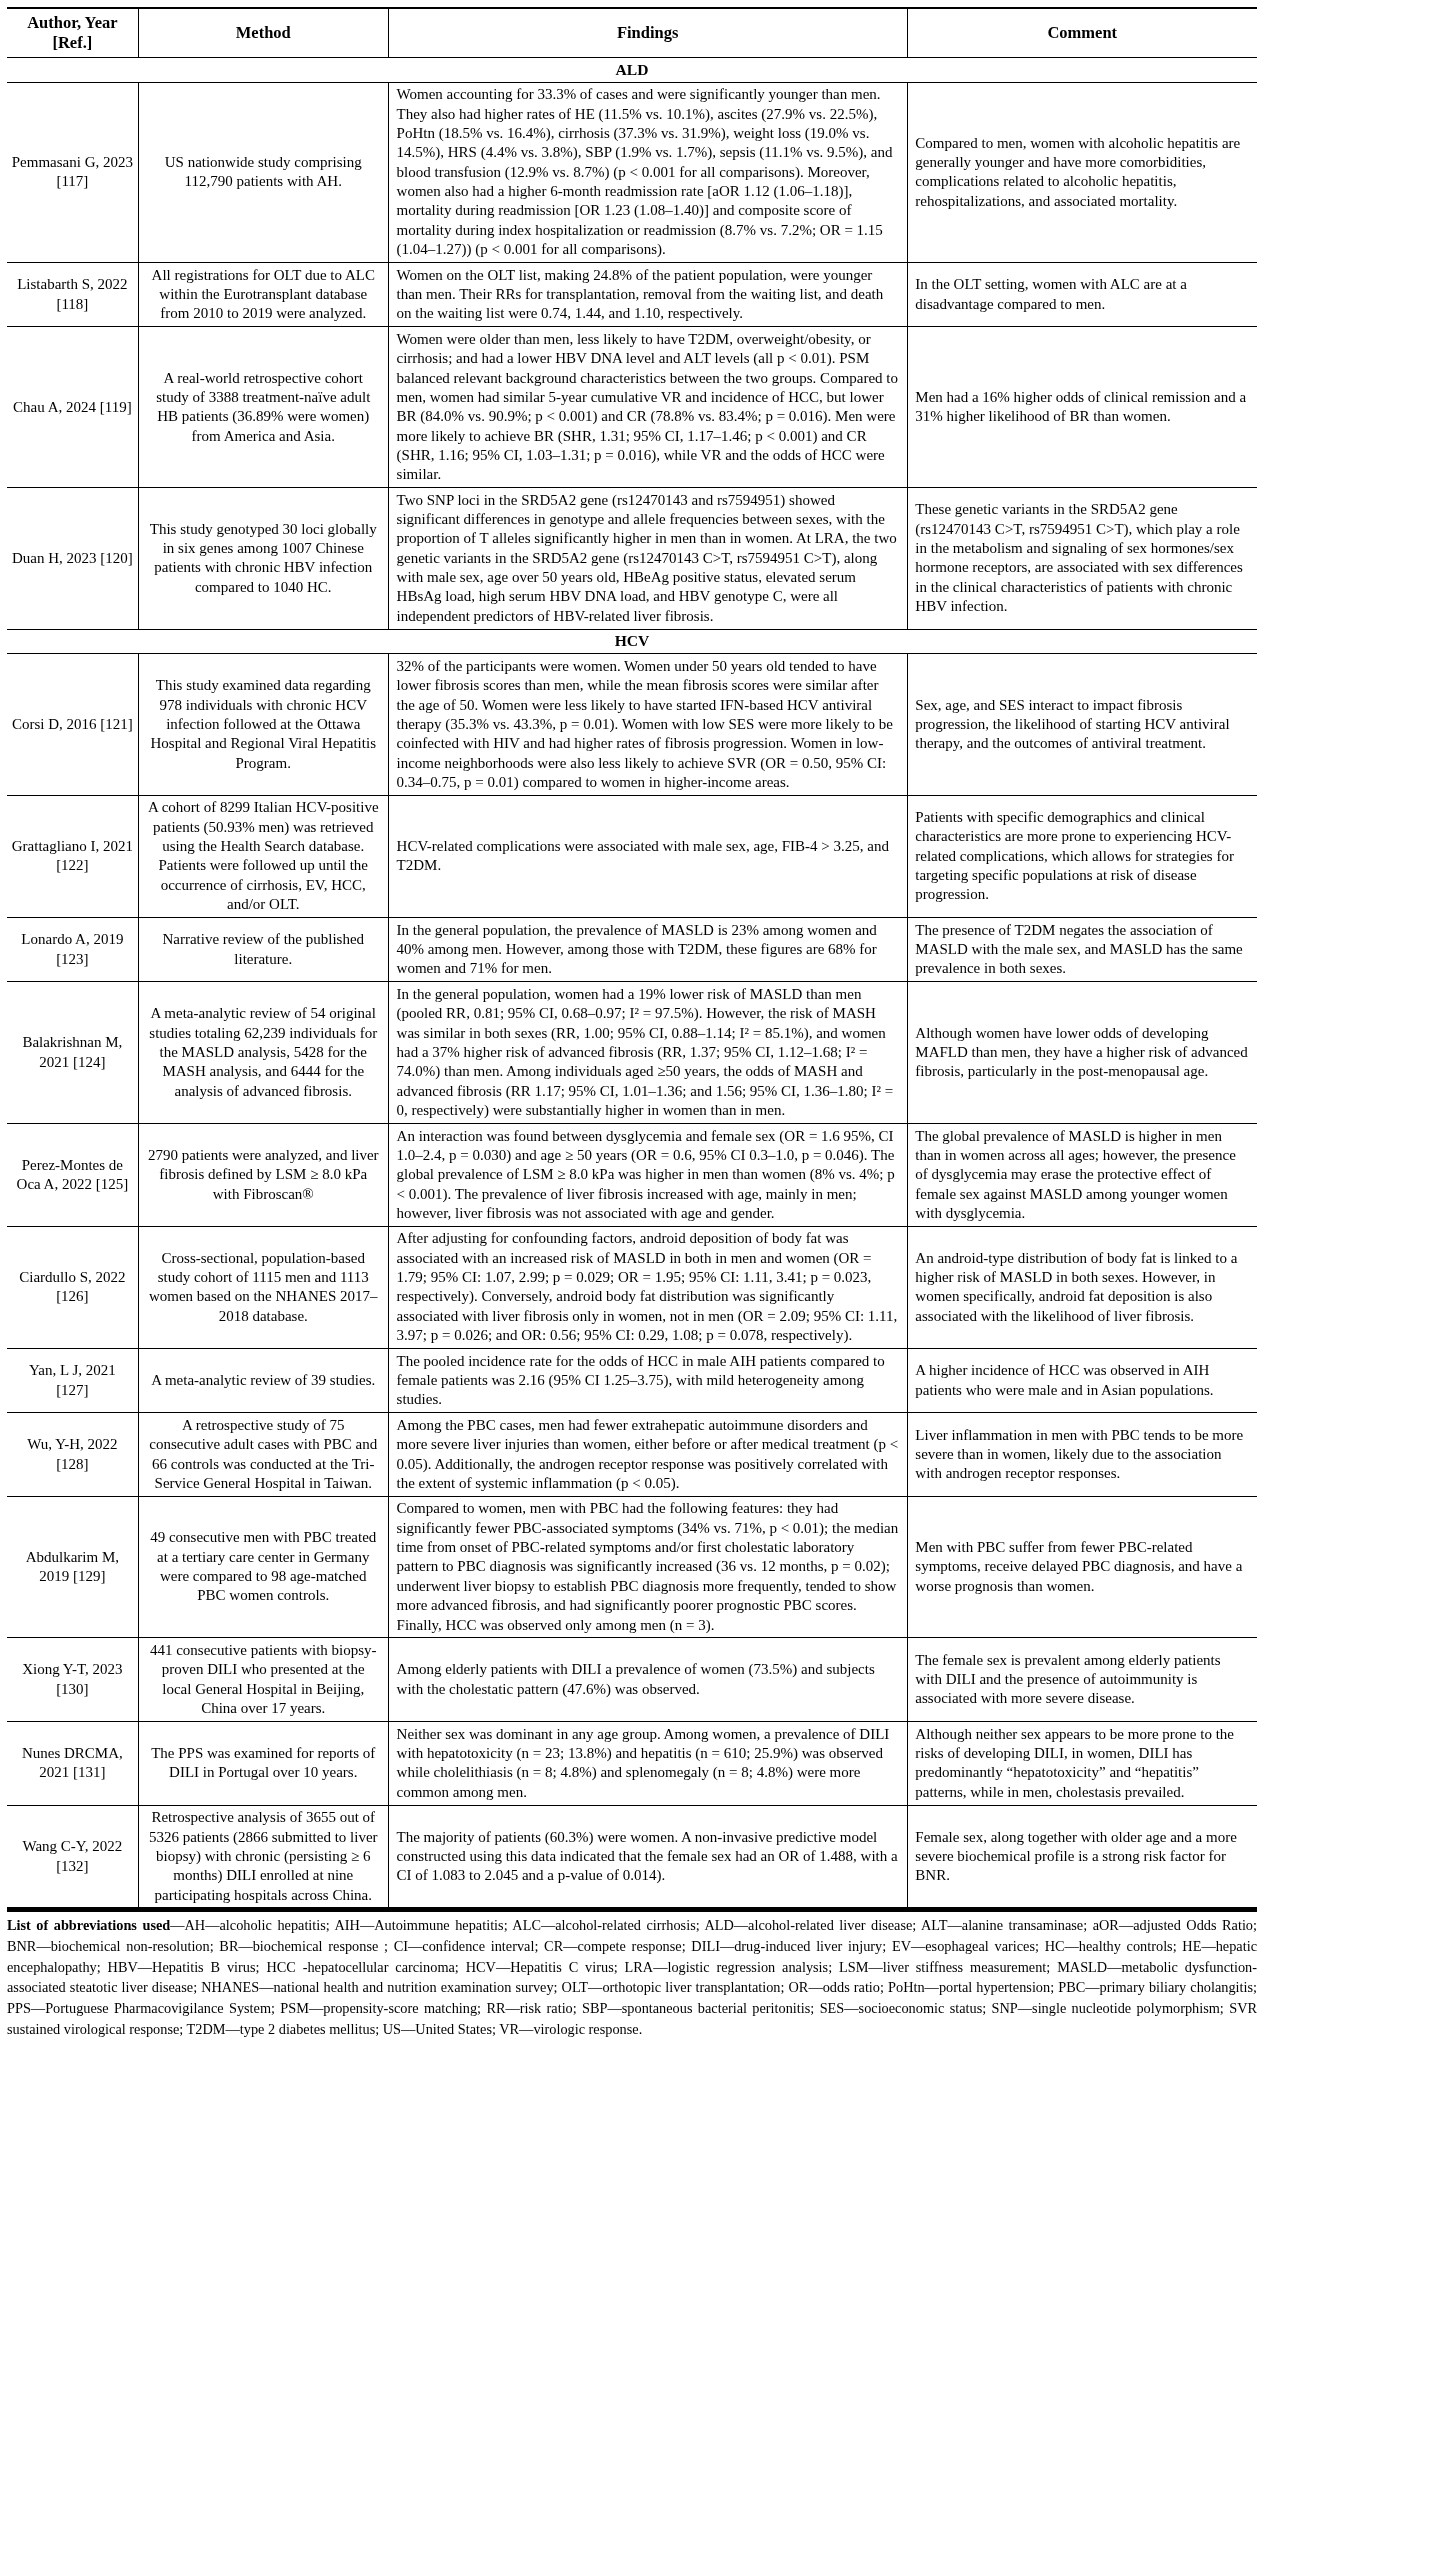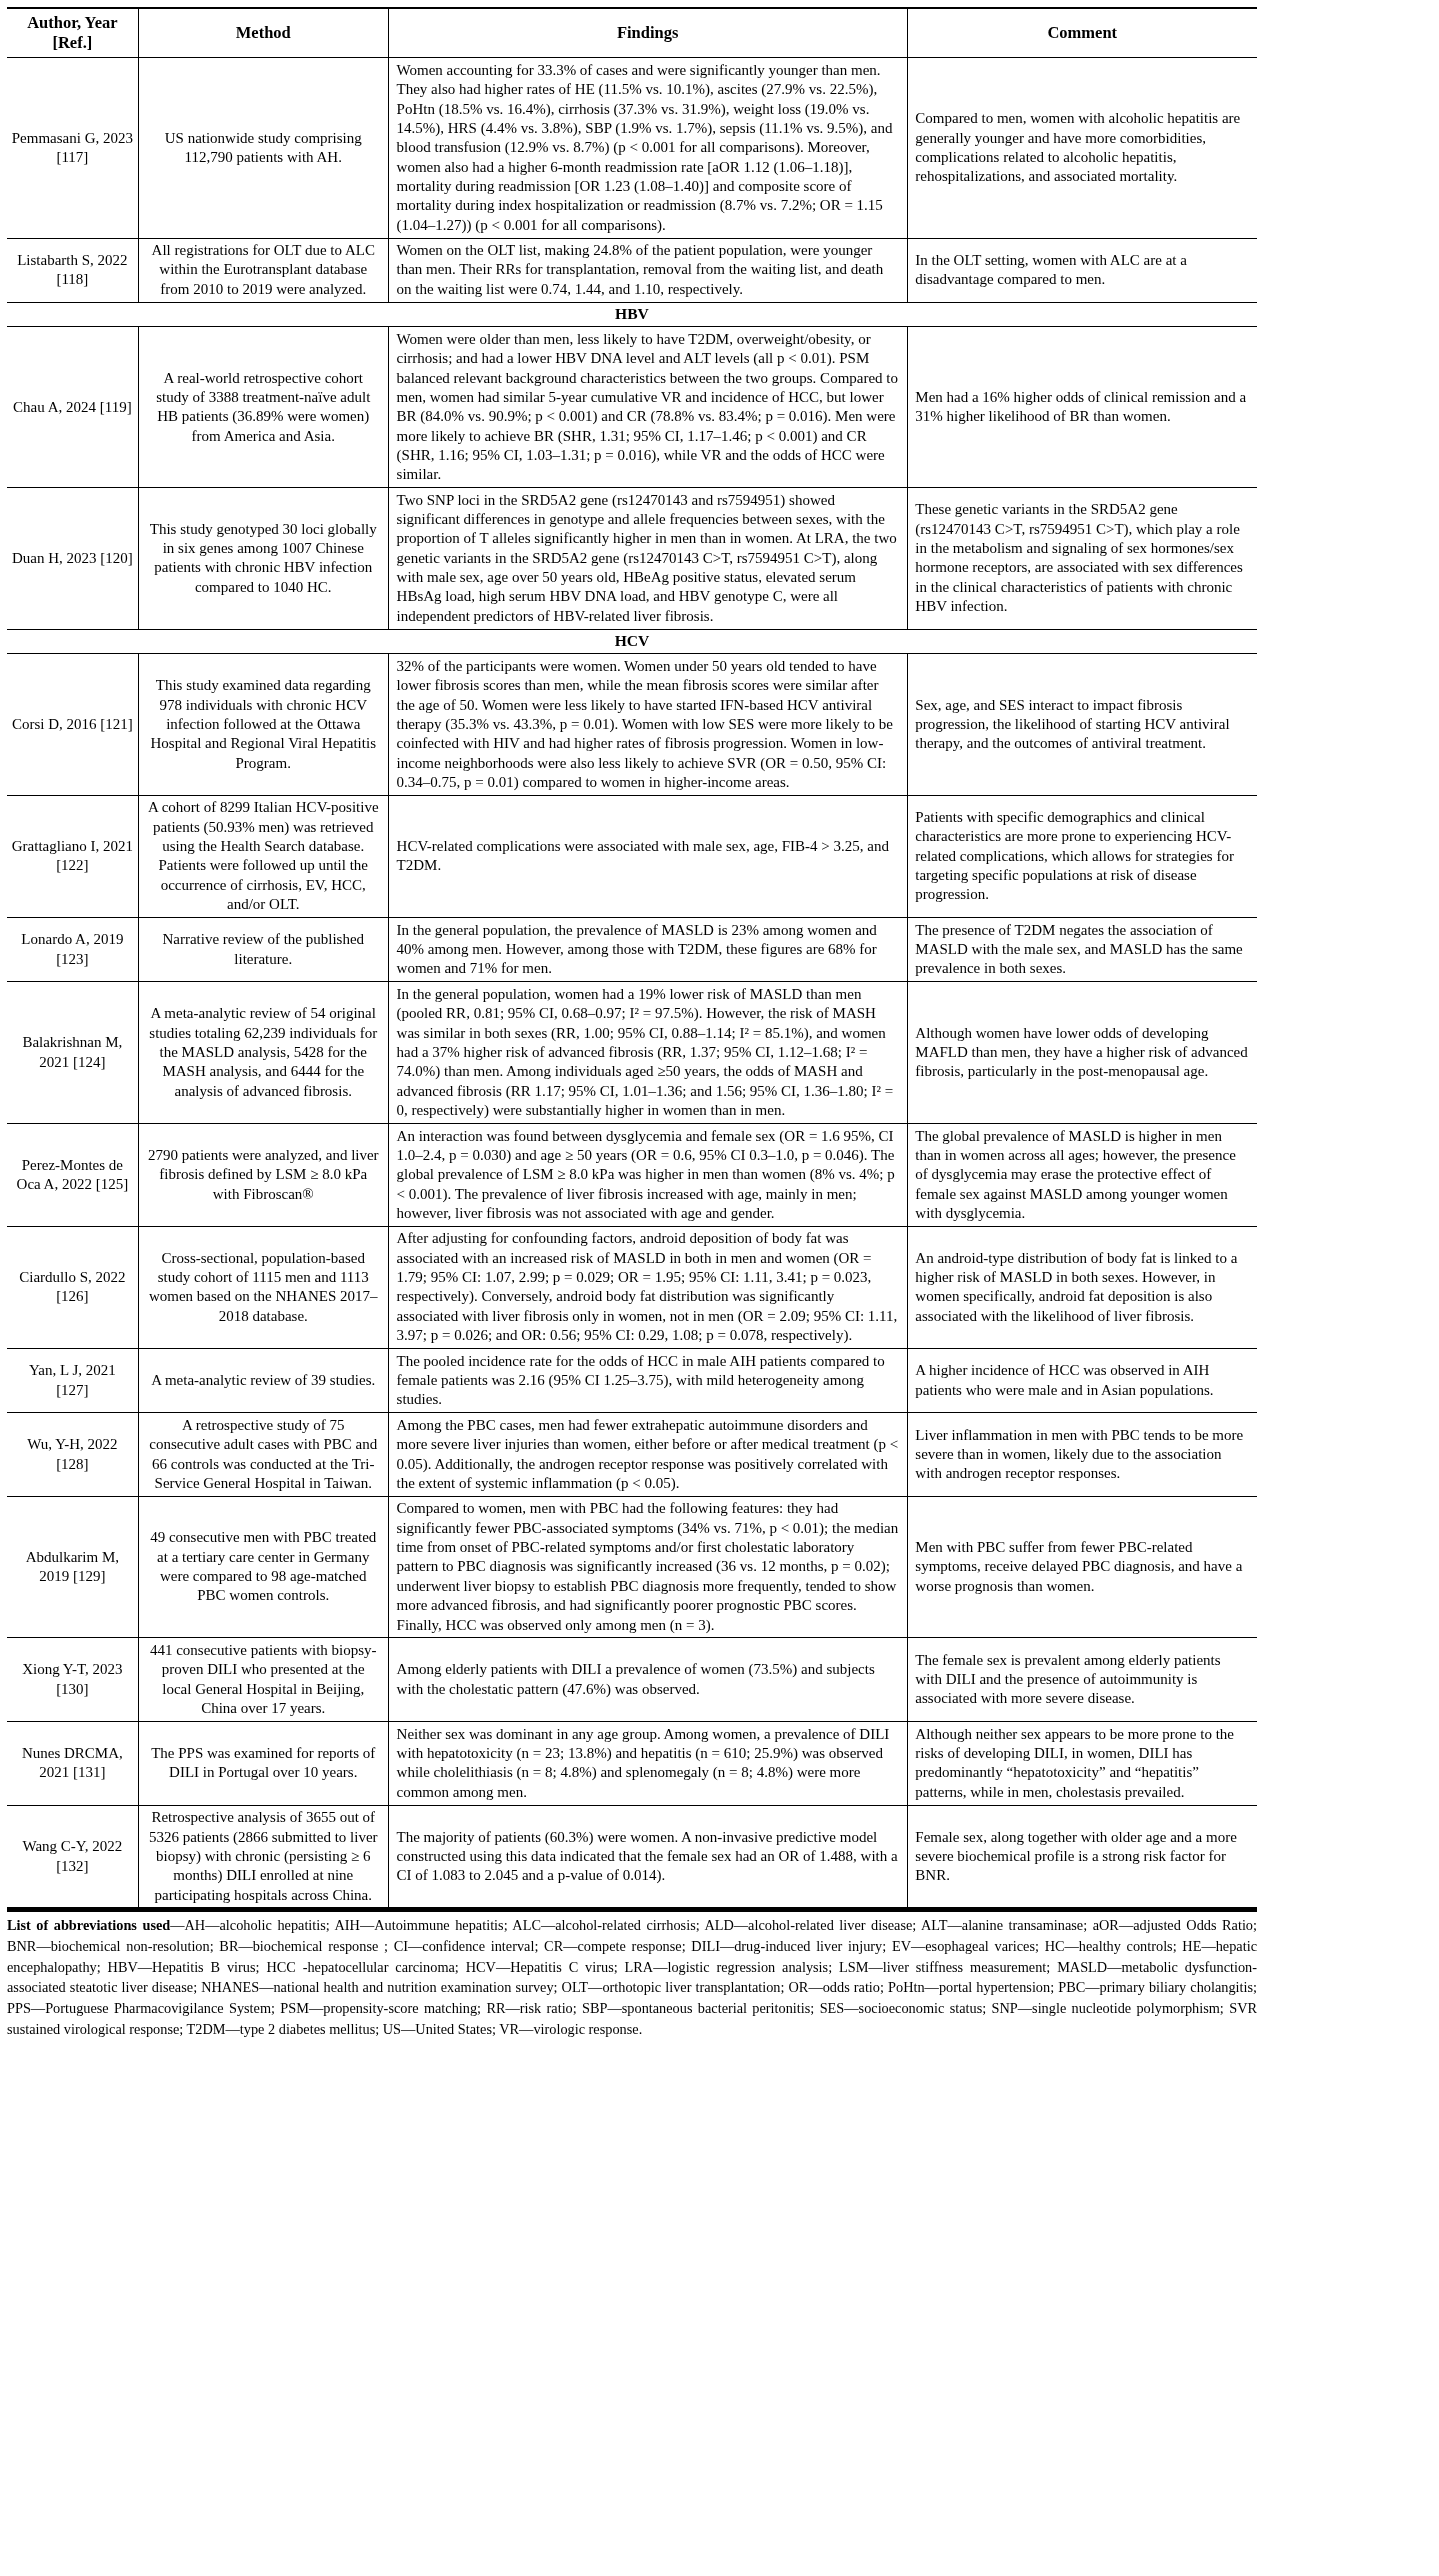--- a/index.html
+++ b/index.html
@@ -71,34 +71,34 @@
     <thead data-name="table-header">
       <tr data-name="header-row">
         <th data-name="col-header-author-year-ref">Author, Year
 [Ref.]</th>
         <th data-name="col-header-method">Method</th>
         <th data-name="col-header-findings">Findings</th>
         <th data-name="col-header-comment">Comment</th>
       </tr>
     </thead>
     <tbody id="table-body" data-name="table-body">
+        <tr data-name="section-row-ald">
+          <td colspan="4" class="section-cell" data-name="section-header-ald">ALD</td>
+        </tr>
         <tr data-name="table-row">
           <td class="author" data-name="author-ref-cell">Pemmasani G, 2023 [117]</td>
           <td class="method" data-name="method-cell">US nationwide study comprising 112,790 patients with AH.</td>
           <td class="findings" data-name="findings-cell">Women accounting for 33.3% of cases and were significantly younger than men. They also had higher rates of HE (11.5% vs. 10.1%), ascites (27.9% vs. 22.5%), PoHtn (18.5% vs. 16.4%), cirrhosis (37.3% vs. 31.9%), weight loss (19.0% vs. 14.5%), HRS (4.4% vs. 3.8%), SBP (1.9% vs. 1.7%), sepsis (11.1% vs. 9.5%), and blood transfusion (12.9% vs. 8.7%) (p &lt; 0.001 for all comparisons). Moreover, women also had a higher 6-month readmission rate [aOR 1.12 (1.06–1.18)], mortality during readmission [OR 1.23 (1.08–1.40)] and composite score of mortality during index hospitalization or readmission (8.7% vs. 7.2%; OR = 1.15 (1.04–1.27)) (p &lt; 0.001 for all comparisons).</td>
           <td class="comment" data-name="comment-cell">Compared to men, women with alcoholic hepatitis are generally younger and have more comorbidities, complications related to alcoholic hepatitis, rehospitalizations, and associated mortality.</td>
         </tr>
         <tr data-name="table-row">
           <td class="author" data-name="author-ref-cell">Listabarth S, 2022 [118]</td>
           <td class="method" data-name="method-cell">All registrations for OLT due to ALC within the Eurotransplant database from 2010 to 2019 were analyzed.</td>
           <td class="findings" data-name="findings-cell">Women on the OLT list, making 24.8% of the patient population, were younger than men. Their RRs for transplantation, removal from the waiting list, and death on the waiting list were 0.74, 1.44, and 1.10, respectively.</td>
           <td class="comment" data-name="comment-cell">In the OLT setting, women with ALC are at a disadvantage compared to men.</td>
-        </tr>
-        <tr data-name="section-row-hbv">
-          <td colspan="4" class="section-cell" data-name="section-header-hbv">HBV</td>
         </tr>
         <tr data-name="table-row">
           <td class="author" data-name="author-ref-cell">Chau A, 2024 [119]</td>
           <td class="method" data-name="method-cell">A real-world retrospective cohort study of 3388 treatment-naïve adult HB patients (36.89% were women) from America and Asia.</td>
           <td class="findings" data-name="findings-cell">Women were older than men, less likely to have T2DM, overweight/obesity, or cirrhosis; and had a lower HBV DNA level and ALT levels (all p &lt; 0.01). PSM balanced relevant background characteristics between the two groups. Compared to men, women had similar 5-year cumulative VR and incidence of HCC, but lower BR (84.0% vs. 90.9%; p &lt; 0.001) and CR (78.8% vs. 83.4%; p = 0.016). Men were more likely to achieve BR (SHR, 1.31; 95% CI, 1.17–1.46; p &lt; 0.001) and CR (SHR, 1.16; 95% CI, 1.03–1.31; p = 0.016), while VR and the odds of HCC were similar.</td>
           <td class="comment" data-name="comment-cell">Men had a 16% higher odds of clinical remission and a 31% higher likelihood of BR than women.</td>
         </tr>
         <tr data-name="table-row">
           <td class="author" data-name="author-ref-cell">Duan H, 2023 [120]</td>
           <td class="method" data-name="method-cell">This study genotyped 30 loci globally in six genes among 1007 Chinese patients with chronic HBV infection compared to 1040 HC.</td>

